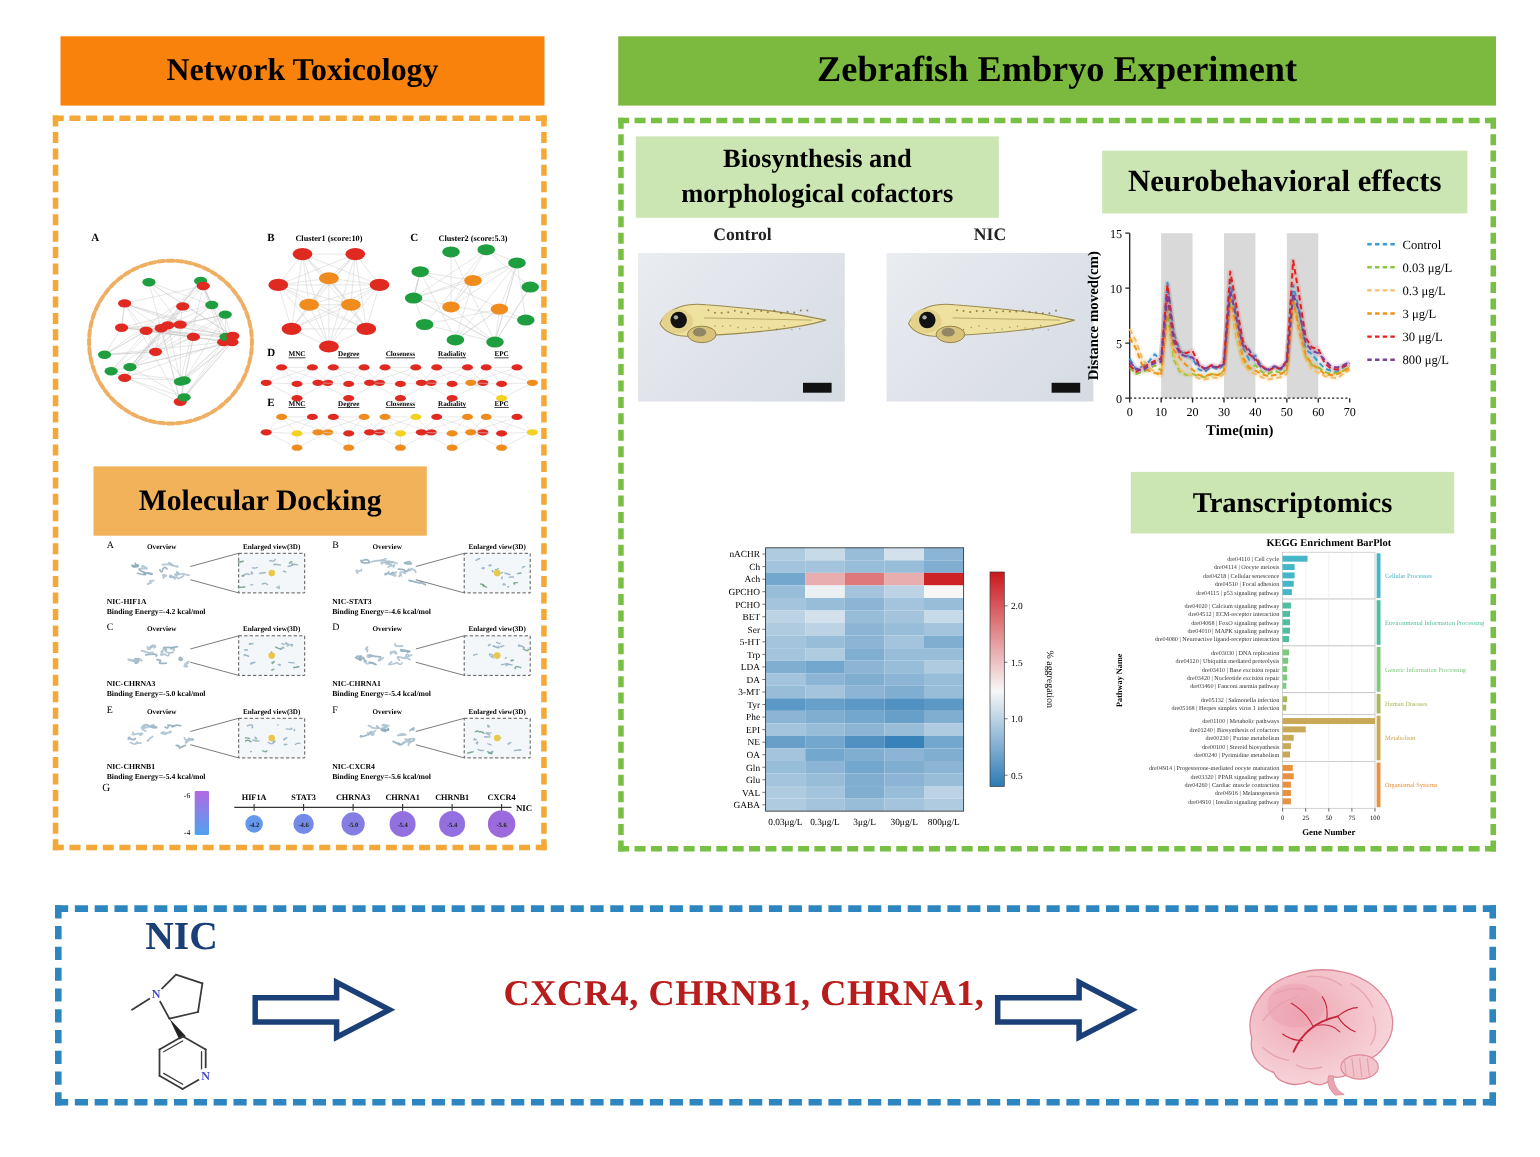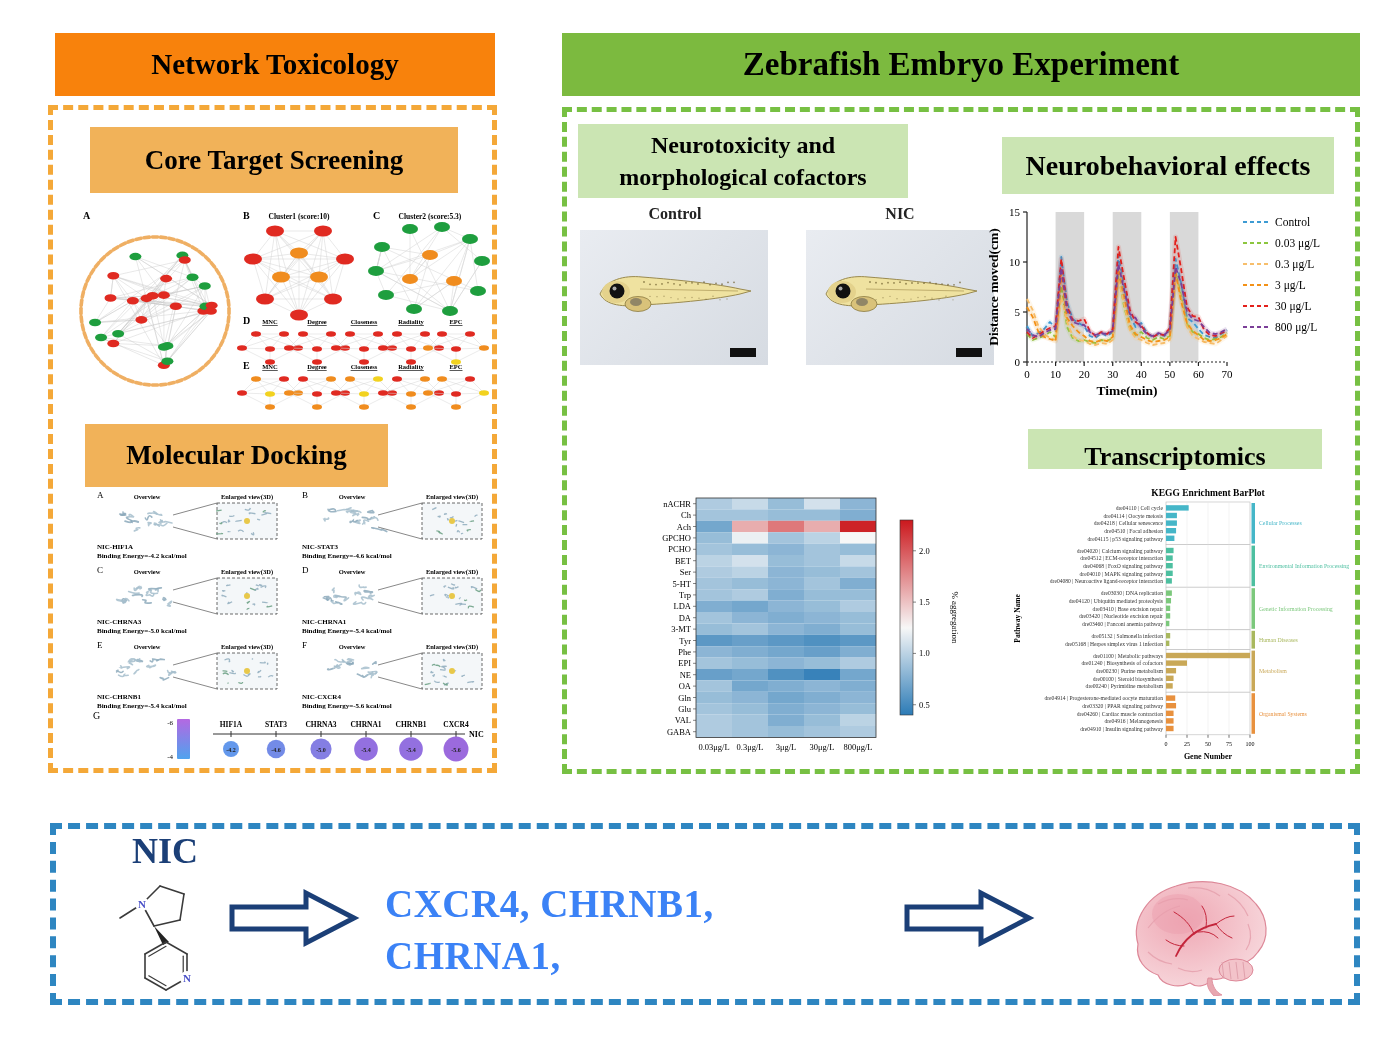--- a/index.html
+++ b/index.html
@@ -4,35 +4,32 @@
 <style>
   html,body{margin:0;padding:0;background:#fff;}
   .canvas{position:relative;width:1400px;height:1052px;background:#fff;font-family:"Liberation Serif",serif;overflow:hidden;}
   .abs{position:absolute;box-sizing:border-box;}
   .hdr{text-align:center;font-weight:bold;color:#000000;}
   .dashed{border-style:dashed;background:transparent;}
   svg{display:block;}
   svg text{font-family:"Liberation Serif",serif;}
   .flabel{font-weight:bold;text-align:center;font-size:16px;color:#222;}
   .fishbox{background:linear-gradient(135deg,#E9ECF1,#D6DBE2);}
-  .genes{color:#3b82f6;font-weight:bold;text-align:left;font-size:39px;letter-spacing:.5px;line-height:52px;}
+  .genes{color:#b91c1c;font-weight:bold;text-align:right;font-size:33px;letter-spacing:.5px;line-height:52px;}
   .navy{color:#1B3F77;font-weight:bold;}
 </style>
 </head>
 <body>
 
 <div class="canvas">
 
   <div class="abs hdr" style="left:55px;top:33px;width:440px;height:63px;line-height:63px;font-size:29px;background:#F8820C;">
     <span>Network Toxicology</span>
   </div>
   <div class="abs dashed" style="left:48px;top:105px;width:449px;height:668px;border-width:5px;border-color:#F4A838;"></div>
-  <div class="abs hdr" style="left:90px;top:127px;width:368px;height:66px;line-height:66px;font-size:27px;background:#F1B259;">
-    <span>Core Target Screening</span>
-  </div>
   <svg id="network-fig" class="abs" style="left:55px;top:203px;" width="435" height="215">
       <text x="28" y="16" font-size="10" font-weight="bold">A</text>
       <rect x="-4.5" y="-1.8" width="9" height="3.6" rx="1.8" fill="#EFAF63" transform="translate(174,108) rotate(90)"></rect>
       <rect x="-4.5" y="-1.8" width="9" height="3.6" rx="1.8" fill="#EFAF63" transform="translate(173.53470353209997,116.28537123164477) rotate(96.42857142857143)"></rect>
       <rect x="-4.5" y="-1.8" width="9" height="3.6" rx="1.8" fill="#EFAF63" transform="translate(172.14466550145494,124.46654911276727) rotate(102.85714285714286)"></rect>
       <rect x="-4.5" y="-1.8" width="9" height="3.6" rx="1.8" fill="#EFAF63" transform="translate(169.84736644281918,132.44065058468237) rotate(109.28571428571429)"></rect>
       <rect x="-4.5" y="-1.8" width="9" height="3.6" rx="1.8" fill="#EFAF63" transform="translate(166.671696224779,140.1073966946993) rotate(115.71428571428572)"></rect>
       <rect x="-4.5" y="-1.8" width="9" height="3.6" rx="1.8" fill="#EFAF63" transform="translate(162.65759074289303,147.3703736621349) rotate(122.14285714285714)"></rect>
       <rect x="-4.5" y="-1.8" width="9" height="3.6" rx="1.8" fill="#EFAF63" transform="translate(157.85552970263421,154.13824533754627) rotate(128.57142857142858)"></rect>
       <rect x="-4.5" y="-1.8" width="9" height="3.6" rx="1.8" fill="#EFAF63" transform="translate(152.3259018078045,160.3259018078045) rotate(135)"></rect>
@@ -805,21 +802,21 @@
       <text x="401" y="264.5" font-size="6" text-anchor="middle" fill="#222" font-weight="bold">-5.6</text>
       <text x="414" y="250" font-size="8" font-weight="bold">NIC</text>
     </svg>
 
   <div class="abs hdr" style="left:562px;top:33px;width:798px;height:63px;line-height:63px;font-size:33px;background:#7CBA3F;">
     <span>Zebrafish Embryo Experiment</span>
   </div>
   <div class="abs dashed" style="left:562px;top:107px;width:798px;height:667px;border-width:5px;border-color:#77C043;"></div>
 
   <div class="abs hdr" style="left:578px;top:124px;width:330px;height:74px;font-size:24px;background:#CBE5B3;padding-top:5px;line-height:32px;">
-    <div>Neurotoxicity and</div>
+    <div>Biosynthesis and</div>
     <div>morphological cofactors</div>
   </div>
   <div class="abs flabel" style="left:610px;top:205px;width:130px;">Control</div>
   <div class="abs flabel" style="left:835px;top:205px;width:130px;">NIC</div>
   <div class="abs fishbox" style="left:580px;top:230px;width:188px;height:135px;">
     <svg id="fish1" width="188" height="135">
         <path d="M 20 64 C 26 50 44 45 62 47 C 100 50 138 54 160 59 L 171 61 L 160 64 C 138 69 100 73 62 75 C 44 77 26 76 20 64 Z" fill="#EFE2A0" stroke="#9A8A50" stroke-width="1"></path>
         <ellipse cx="36" cy="62" rx="14" ry="11" fill="#E4D28C"></ellipse>
         <ellipse cx="58" cy="74" rx="13" ry="7.5" fill="#D9C27A" stroke="#8A7A40" stroke-width="0.8"></ellipse>
         <ellipse cx="56" cy="72" rx="6" ry="4" fill="#555" opacity="0.55"></ellipse>
@@ -1125,21 +1122,21 @@
       <text x="319" y="217.73684210526315" font-size="8.5">0.5</text>
       <line x1="313" y1="163.42105263157893" x2="316" y2="163.42105263157893" stroke="#333" stroke-width="0.6"></line>
       <text x="319" y="166.42105263157893" font-size="8.5">1.0</text>
       <line x1="313" y1="112.10526315789473" x2="316" y2="112.10526315789473" stroke="#333" stroke-width="0.6"></line>
       <text x="319" y="115.10526315789473" font-size="8.5">1.5</text>
       <line x1="313" y1="60.789473684210506" x2="316" y2="60.789473684210506" stroke="#333" stroke-width="0.6"></line>
       <text x="319" y="63.789473684210506" font-size="8.5">2.0</text>
       <text x="352" y="127.5" font-size="9" text-anchor="middle" transform="rotate(90 352 127.5)">% aggregation</text>
     </svg>
 
-  <div class="abs hdr" style="left:1028px;top:429px;width:294px;height:40px;line-height:56px;font-size:26px;background:#CBE5B3;">
+  <div class="abs hdr" style="left:1028px;top:429px;width:294px;height:56px;line-height:56px;font-size:26px;background:#CBE5B3;">
     <span>Transcriptomics</span>
   </div>
   <svg id="kegg" class="abs" style="left:1008px;top:486px;" width="372" height="282">
       <text x="200" y="10" font-size="9.5" font-weight="bold" text-anchor="middle">KEGG Enrichment BarPlot</text>
       <rect x="158" y="16" width="84" height="42.6" fill="#FFFFFF" stroke="#BBB" stroke-width="0.6"></rect>
       <line x1="179" y1="16" x2="179" y2="58.6" stroke="#E5E5E5" stroke-width="0.5"></line>
       <line x1="200" y1="16" x2="200" y2="58.6" stroke="#E5E5E5" stroke-width="0.5"></line>
       <line x1="221" y1="16" x2="221" y2="58.6" stroke="#E5E5E5" stroke-width="0.5"></line>
       <line x1="242" y1="16" x2="242" y2="58.6" stroke="#E5E5E5" stroke-width="0.5"></line>
       <rect x="158" y="19.2" width="22.68" height="5.3999999999999995" fill="#45B6C8"></rect>

